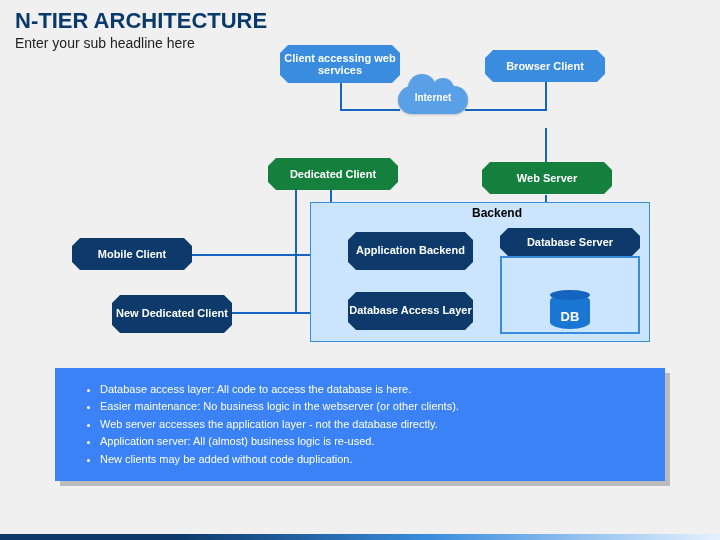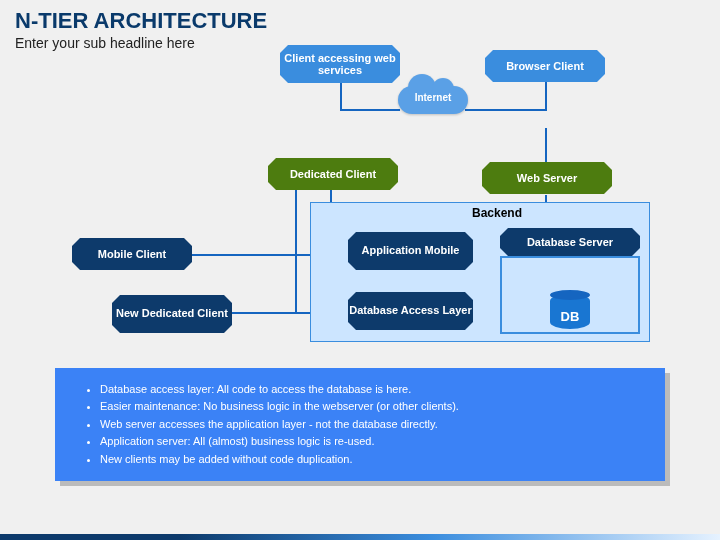--- a/index.html
+++ b/index.html
@@ -1,21 +1,21 @@
 <!DOCTYPE html>
 <html><head>
 <meta charset="utf-8">
 <style>
   * { box-sizing: border-box; margin: 0; padding: 0; }
   body { font-family: Arial, sans-serif; background: #f0f0f0; width: 720px; height: 540px; position: relative; overflow: hidden; }
   .title { position: absolute; top: 8px; left: 15px; font-size: 22px; font-weight: bold; color: #0a3a6b; }
   .subtitle { position: absolute; top: 35px; left: 15px; font-size: 14px; color: #222; }
   .box { position: absolute; display: flex; align-items: center; justify-content: center; font-size: 11px; font-weight: bold; text-align: center; }
   .hex-light { background: #3a8dde; color: #fff; clip-path: polygon(8px 0, calc(100% - 8px) 0, 100% 8px, 100% calc(100% - 8px), calc(100% - 8px) 100%, 8px 100%, 0 calc(100% - 8px), 0 8px); }
-  .hex-mid { background: #4d7c0f; color: #fff; clip-path: polygon(8px 0, calc(100% - 8px) 0, 100% 8px, 100% calc(100% - 8px), calc(100% - 8px) 100%, 8px 100%, 0 calc(100% - 8px), 0 8px); }
+  .hex-mid { background: #15803d; color: #fff; clip-path: polygon(8px 0, calc(100% - 8px) 0, 100% 8px, 100% calc(100% - 8px), calc(100% - 8px) 100%, 8px 100%, 0 calc(100% - 8px), 0 8px); }
   .hex-dark { background: #0d3a6b; color: #fff; clip-path: polygon(8px 0, calc(100% - 8px) 0, 100% 8px, 100% calc(100% - 8px), calc(100% - 8px) 100%, 8px 100%, 0 calc(100% - 8px), 0 8px); }
   .backend-panel { position: absolute; background: #cce5ff; border: 1px solid #3a8dde; }
   .backend-label { position: absolute; font-size: 12px; font-weight: bold; color: #000; }
   .db-sub { position: absolute; background: #cce5ff; border: 2px solid #3a8dde; display:flex; flex-direction:column; align-items:center; justify-content:flex-end; padding-bottom:8px; }
   .db-cyl { width: 40px; height: 35px; background: #1976d2; border-radius: 50% / 20%; position: relative; }
   .db-cyl::before { content:""; position:absolute; top:-4px; left:0; width:40px; height:10px; background:#1565c0; border-radius:50%; }
   .db-text { color:#fff; font-size:13px; font-weight:bold; margin-top:-20px; z-index:2; position:relative;}
   .cloud { position:absolute; width:70px; height:40px; }
   .cloud-shape { position:absolute; width:70px; height:28px; background:#5aa0e6; border-radius:14px; top:10px; filter: drop-shadow(0 1px 1px rgba(0,0,0,0.2)); }
   .cloud-shape::before {content:""; position:absolute; width:28px; height:28px; background:#5aa0e6; border-radius:50%; top:-12px; left:10px;}
@@ -60,21 +60,21 @@
 
 <div class="box hex-mid" style="left:268px; top:158px; width:130px; height:32px;">Dedicated Client</div>
 <div class="box hex-mid" style="left:482px; top:162px; width:130px; height:32px;">Web Server</div>
 
 <div class="backend-panel" style="left:310px; top:202px; width:340px; height:140px;"></div>
 <div class="backend-label" style="left:472px; top:206px;">Backend</div>
 
 <div class="box hex-dark" style="left:72px; top:238px; width:120px; height:32px;">Mobile Client</div>
 <div class="box hex-dark" style="left:72px; top:295px; width:120px; height:38px; line-height:1.2;margin-left:40px;">New Dedicated Client</div>
 
-<div class="box hex-dark" style="left:348px; top:232px; width:125px; height:38px; line-height:1.2;">Application Mobile</div>
+<div class="box hex-dark" style="left:348px; top:232px; width:125px; height:38px; line-height:1.2;">Application Backend</div>
 <div class="box hex-dark" style="left:348px; top:292px; width:125px; height:38px; line-height:1.2;">Database Access Layer</div>
 
 <div class="box hex-dark" style="left:500px; top:228px; width:140px; height:28px;">Database Server</div>
 <div class="db-sub" style="left:500px; top:256px; width:140px; height:78px;">
   <div class="db-cyl"></div>
   <div class="db-text">DB</div>
 </div>
 
 <div class="notes" style="left:55px; top:368px; width:610px;">
   <ul>

